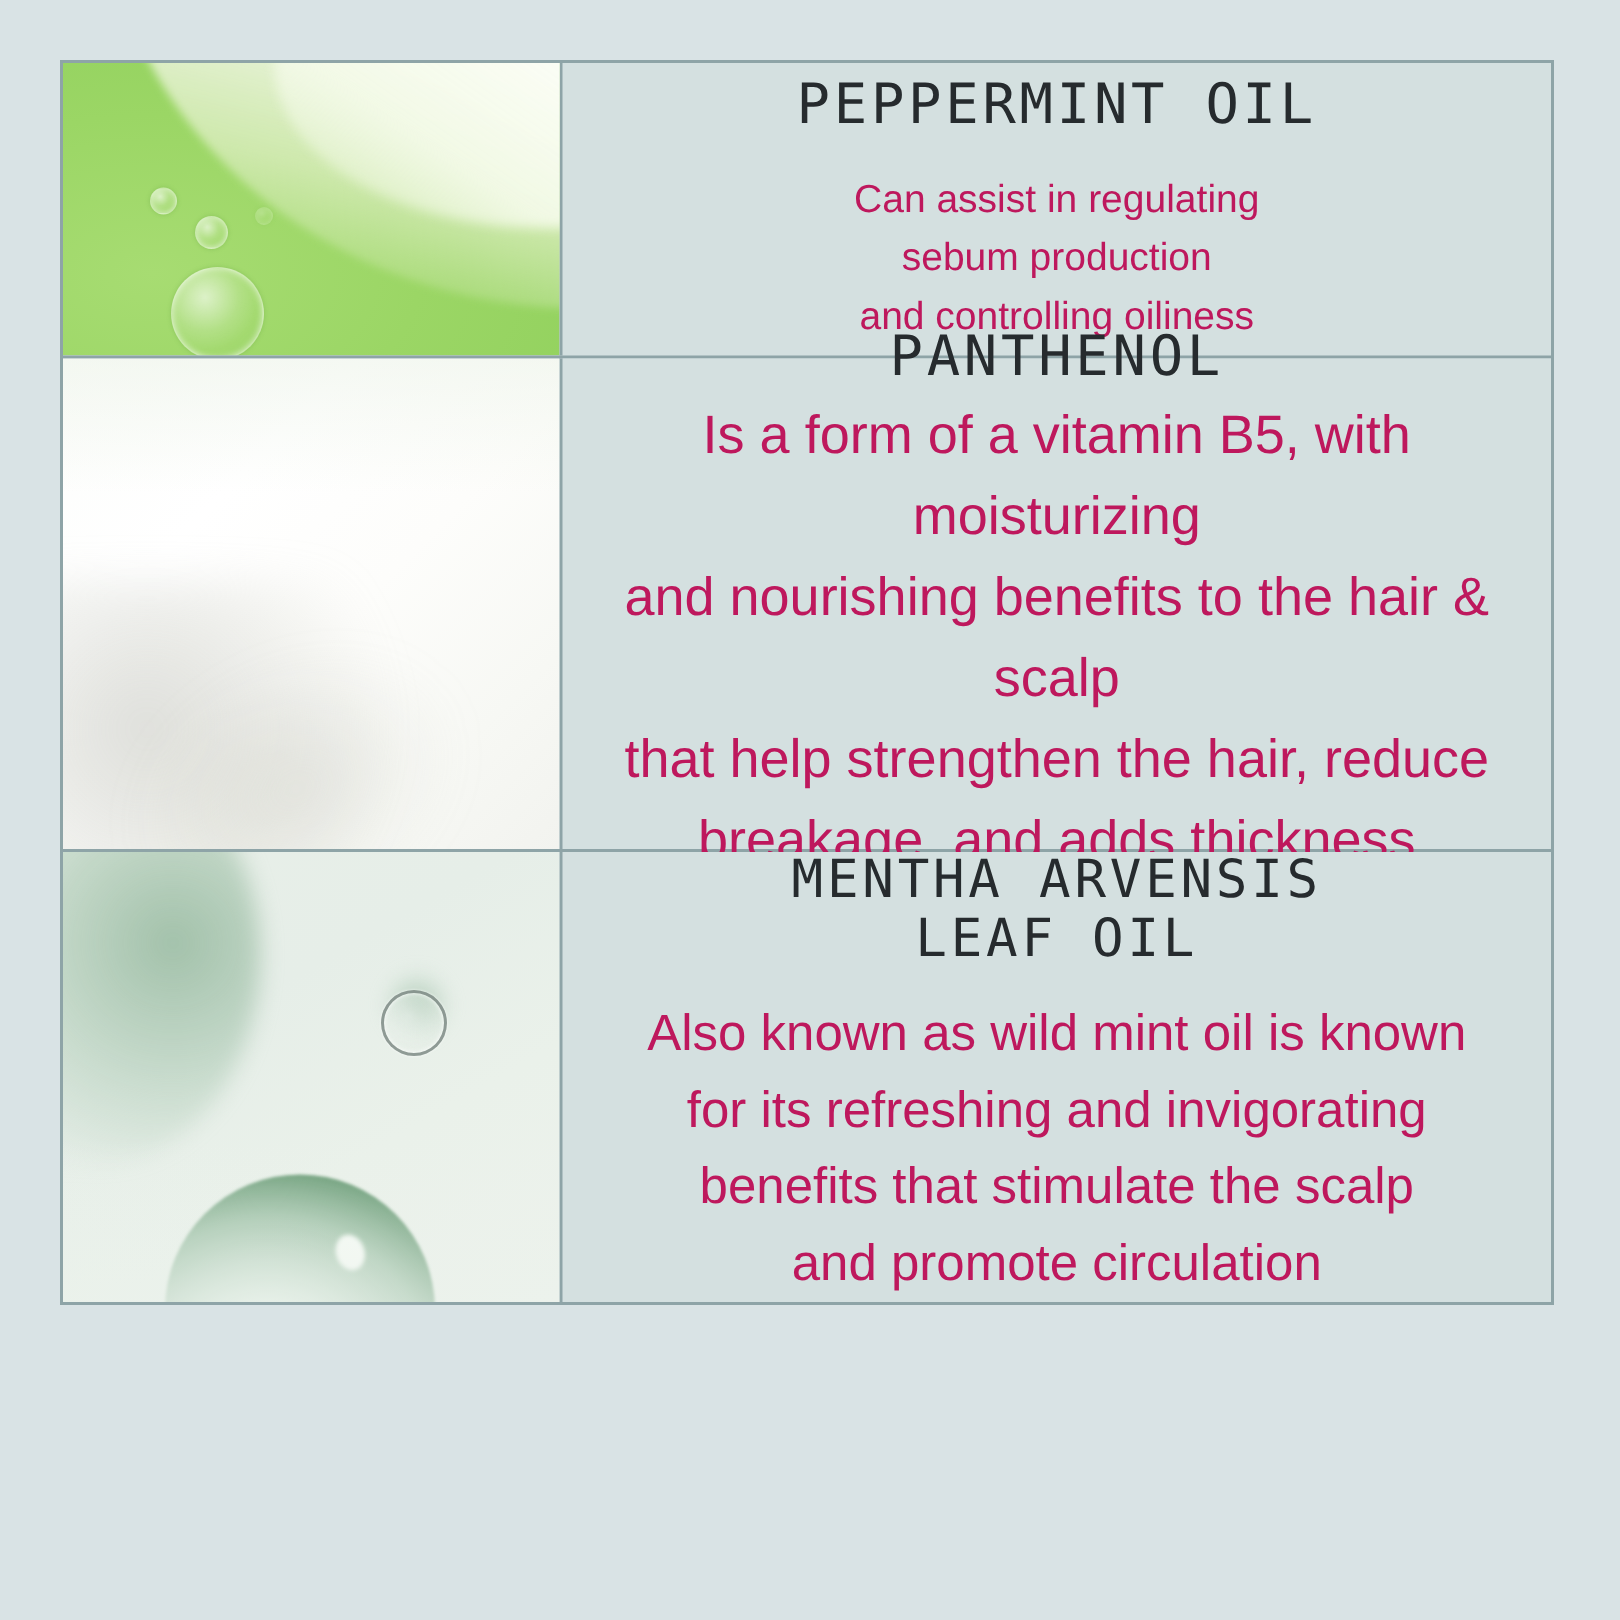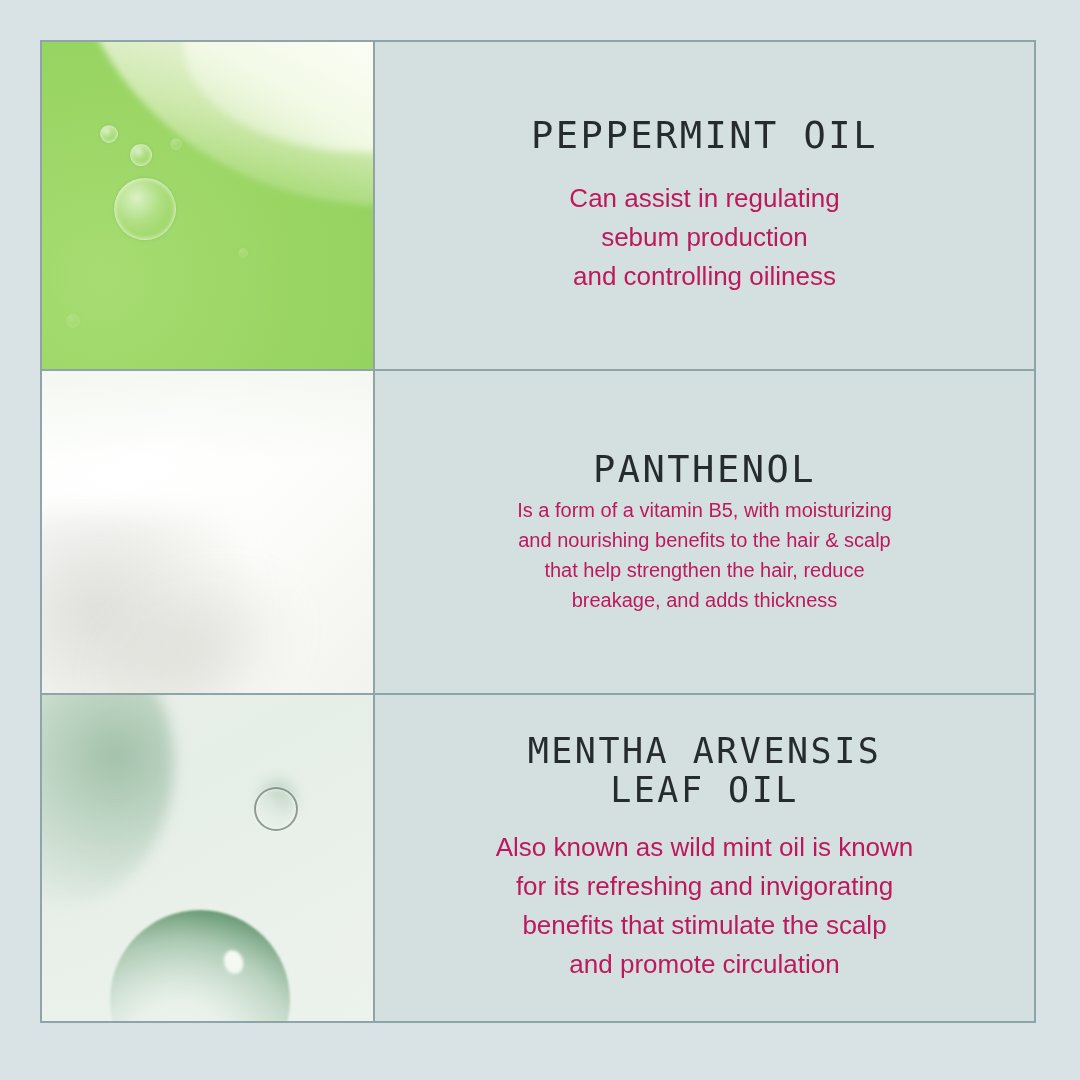--- a/index.html
+++ b/index.html
@@ -16,21 +16,21 @@
     font-family: "Liberation Sans", sans-serif;
     -webkit-font-smoothing: antialiased;
   }
 
   
   .infographic {
     position: absolute;
     left: 40px;
     top: 40px;
     width: 996px;
-    height: 983px;
+    height: 830px;
     border: 2px solid #8ea4a7;
     display: flex;
     flex-direction: column;
     background: #d4e0e0;
   }
 
   
   .row {
     display: flex;
     width: 100%;
@@ -219,22 +219,22 @@
   .row.r2 .ingredient-title { font-size: 37px; margin-bottom: 4px; }
   .row.r3 .ingredient-title { font-size: 35px; margin-bottom: 18px; text-align: center; }
 
   .ingredient-desc {
     font-family: "Liberation Sans", sans-serif;
     font-weight: 400;
     color: #be185d;
     white-space: pre-line;
   }
   .row.r1 .ingredient-desc { font-size: 26px; line-height: 1.50; }
-  .row.r2 .ingredient-desc { font-size: 20px; line-height: 1.50; }
-  .row.r3 .ingredient-desc { font-size: 26px; line-height: 1.50; }
+  .row.r2 .ingredient-desc { font-size: 36px; line-height: 1.50; }
+  .row.r3 .ingredient-desc { font-size: 34px; line-height: 1.50; }
 </style>
 </head>
 <body>
 
 <div class="infographic">
 
   <div class="row r1">
 
     <div class="img-cell">
       <div class="gel-green">

